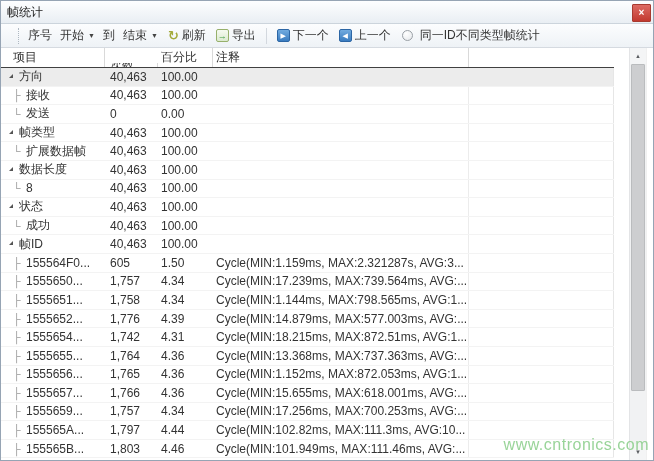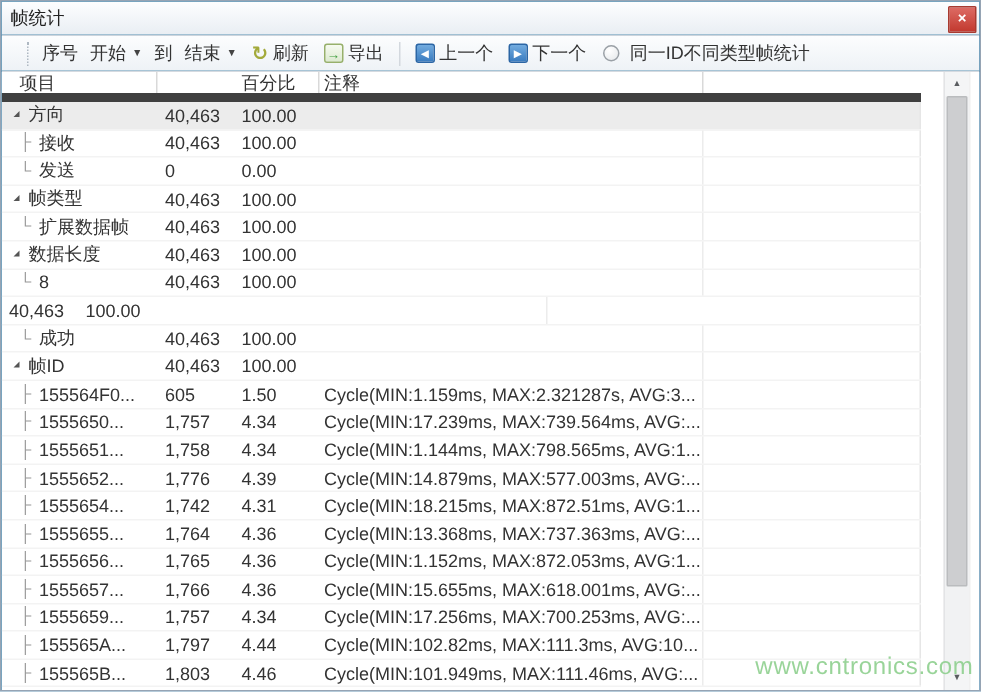--- a/index.html
+++ b/index.html
@@ -1,20 +1,20 @@
 <!DOCTYPE html>
 <html><head>
 <meta charset="utf-8">
 <style>
   html,body{margin:0;padding:0;background:#fff;}
   *{box-sizing:border-box;}
   .window{
     width:654px;height:461px;
     border:1px solid #96a4b4;
-    background:#0369a1;
+    background:#a21caf;
     font-family:"Liberation Sans","DejaVu Sans",sans-serif;
     font-size:12px;color:#333;
     display:flex;flex-direction:column;
     overflow:hidden;position:relative;
   }
   
   .titlebar{
     height:23px;flex:0 0 23px;
     background:linear-gradient(#fdfeff,#e9eef3);
     border-bottom:1px solid #ccd4dc;
@@ -69,21 +69,21 @@
     width:11px;height:11px;border-radius:50%;
     border:1px solid #9aa0a6;
     background:radial-gradient(circle at 35% 30%,#ffffff,#e4e7ea);
     margin:0 4px 0 6px;cursor:pointer;
   }
   
   .body{flex:1;display:flex;overflow:hidden;position:relative;background:#fff;}
   .grid{width:613px;flex:0 0 613px;display:flex;flex-direction:column;overflow:hidden;}
   .grid-header{
     height:20px;flex:0 0 20px;display:flex;
-    background:#fff;border-bottom:6px solid #404040;
+    background:#fff;border-bottom:1px solid #404040;
     color:#333;
   }
   .hcell{display:flex;align-items:center;border-right:1px solid #d9d9d9;overflow:hidden;}
   .h-item{width:104px;padding-left:12px;}
   .h-count{width:53px;padding-left:5px;margin-top:15px;}
   .h-pct{width:55px;padding-left:3px;}
   .h-note{width:256px;padding-left:3px;}
   .h-rest{flex:1;border-right:none;}
   .table-body{flex:1;overflow:hidden;}
   .row{height:18.6px;display:flex;align-items:center;border-bottom:1px solid #f3f3f3;cursor:default;}
@@ -144,26 +144,26 @@
     <span class="tb-btn">
       <span class="icon-refresh">↻</span>
       <span>刷新</span>
     </span>
     <span class="tb-btn">
       <span class="icon-export">→</span>
       <span>导出</span>
     </span>
     <span class="sep"></span>
     <span class="tb-btn">
+      <span class="icon-nav">▶</span>
+      <span>下一个</span>
+    </span>
+    <span class="tb-btn">
       <span class="icon-nav">◀</span>
       <span>上一个</span>
-    </span>
-    <span class="tb-btn">
-      <span class="icon-nav">▶</span>
-      <span>下一个</span>
     </span>
     <span class="radio"></span>
     <span class="tb-label">同一ID不同类型帧统计</span>
   </div>
 
   <div class="body">
     <div class="grid">
       <div class="grid-header">
         <div class="hcell h-item">项目</div>
         <div class="hcell h-count">次数</div>
@@ -243,20 +243,25 @@
 
       <span class="tree">└</span>
       <span class="lbl">8</span>
     </div>
     <div class="col c-count">40,463</div>
     <div class="col c-pct">100.00</div>
     <div class="col c-note"></div>
     <div class="col c-rest"></div>
   </div>
           <div class="row lvl0">
+    <div class="col c-item">
+      <span class="expand"></span>
+
+      <span class="lbl">状态</span>
+    </div>
     <div class="col c-count">40,463</div>
     <div class="col c-pct">100.00</div>
     <div class="col c-note"></div>
     <div class="col c-rest"></div>
   </div>
           <div class="row lvl1">
     <div class="col c-item">
 
       <span class="tree">└</span>
       <span class="lbl">成功</span>

